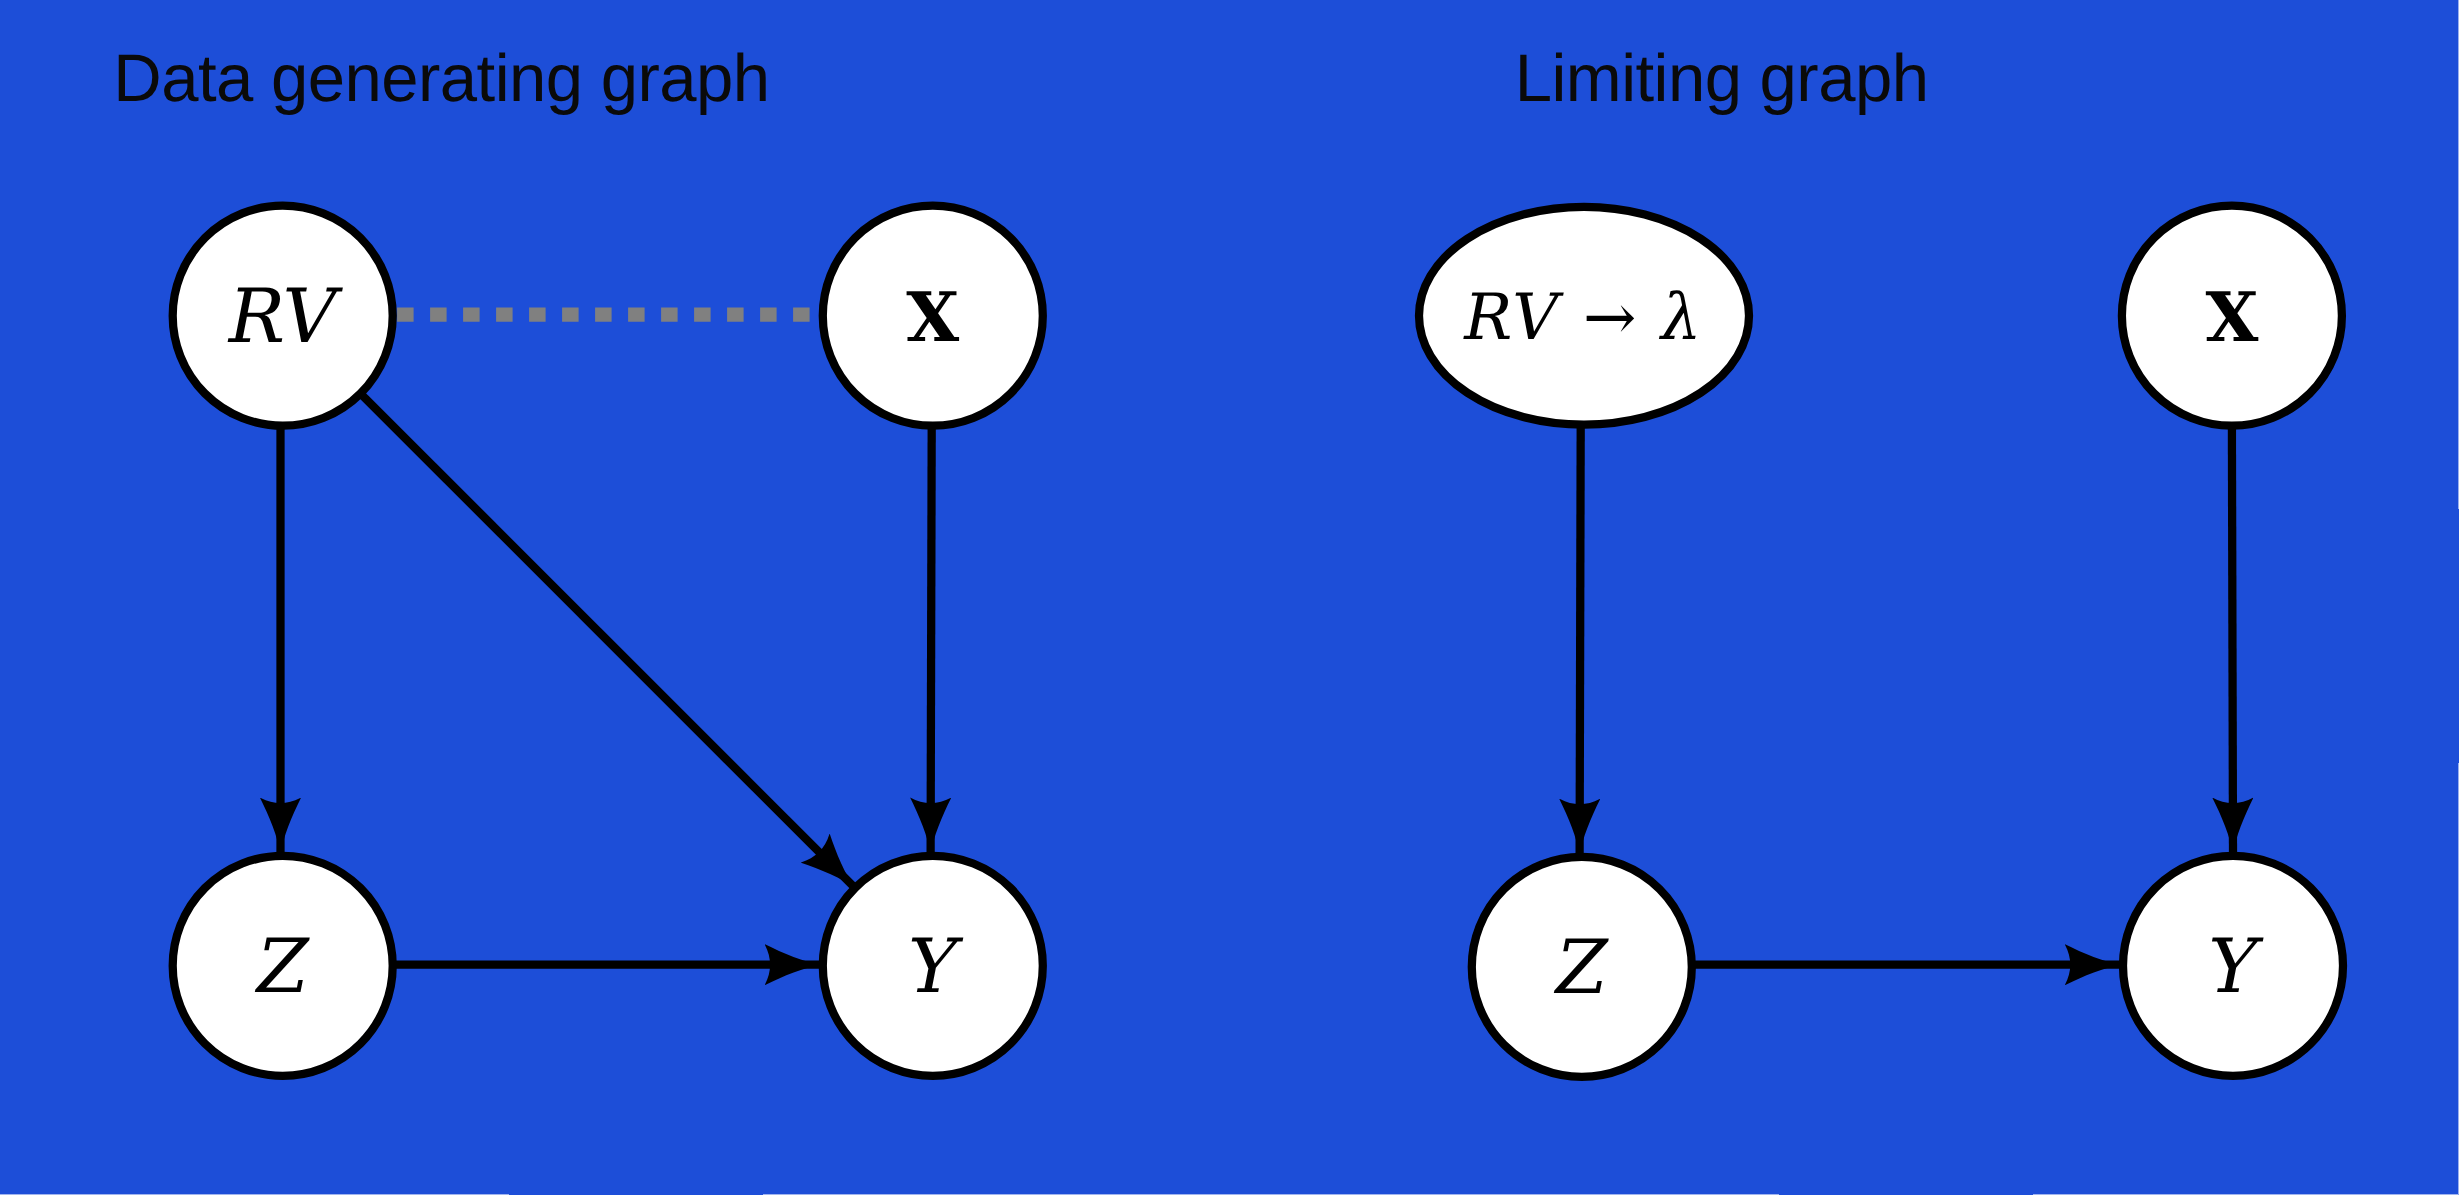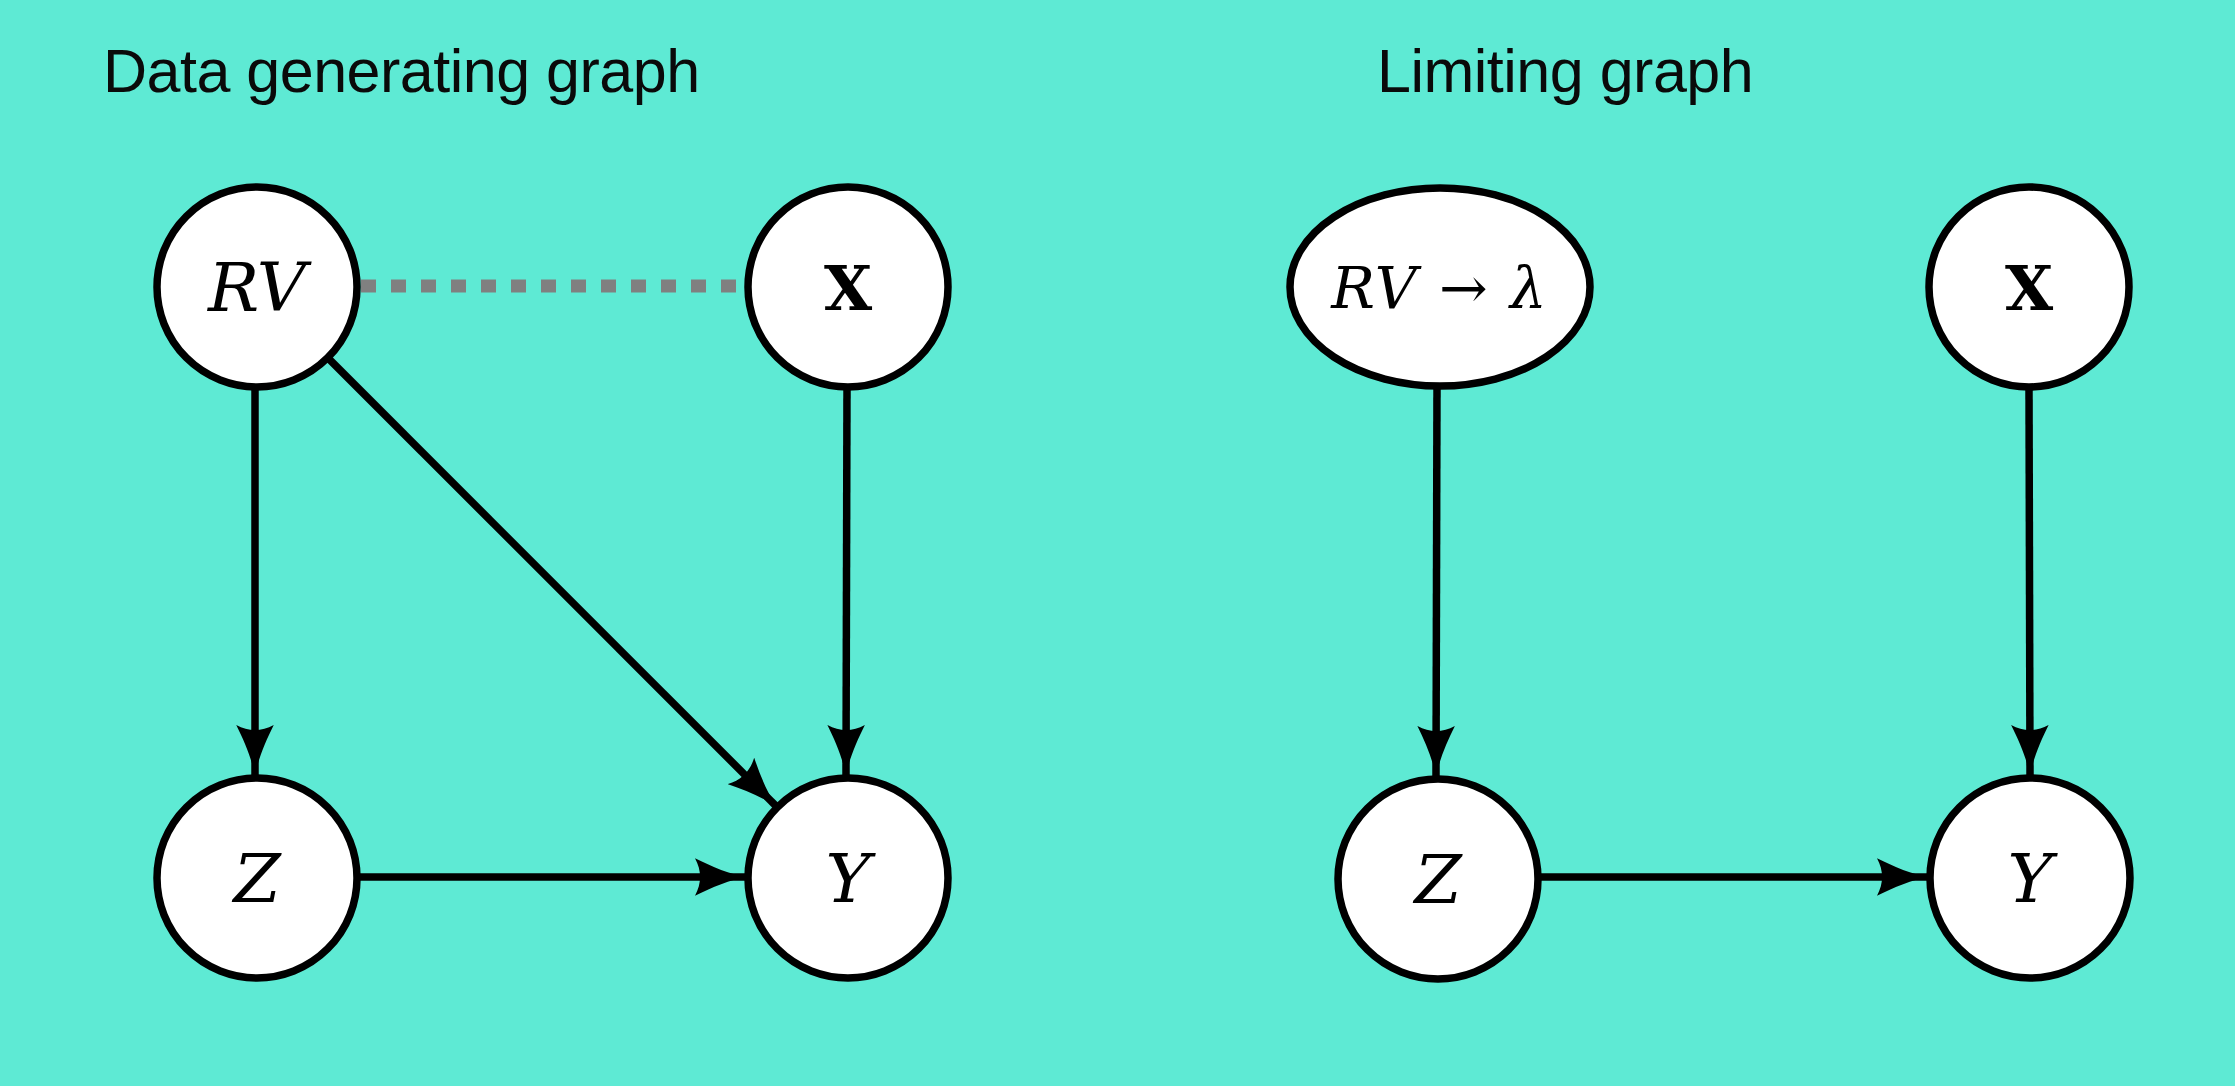--- a/index.html
+++ b/index.html
@@ -4,21 +4,21 @@
 <style>
   html, body {
     margin: 0;
     padding: 0;
     background: #ffffff;
   }
   .canvas {
     position: relative;
     width: 2235px;
     height: 1086px;
-    background: #5eead4;
+    background: #1d4ed8;
     overflow: hidden;
   }
   svg { display: block; width: 2235px; height: 1086px; }
 
   .graph-title {
     font-family: "Liberation Sans", sans-serif;
     font-size: 61px;
     font-weight: 400;
     letter-spacing: -0.5px;
     fill: #0a0a0a;

